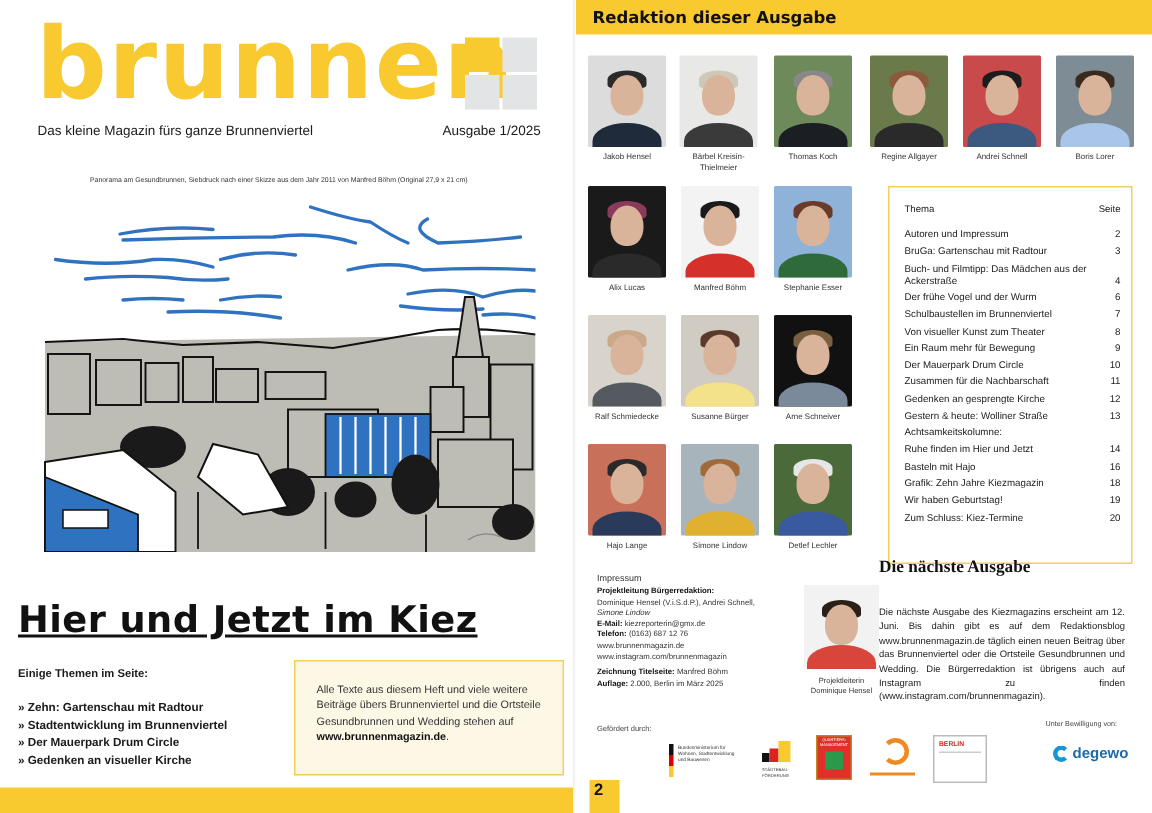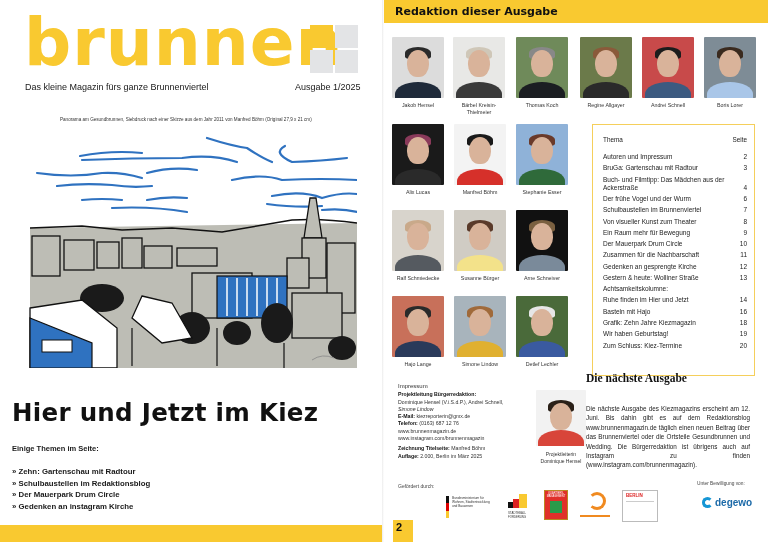--- a/index.html
+++ b/index.html
@@ -14,21 +14,21 @@
   .logo { position: absolute; left: 24px; top: 10px; font-family: "DejaVu Sans", sans-serif; font-weight: bold; font-size: 66px; letter-spacing: 1px; color: #f9c930; line-height: 1; }
   .logo-squares { position: absolute; left: 310px; top: 25px; width: 48px; height: 48px; display: grid; grid-template-columns: 23px 23px; grid-template-rows: 23px 23px; gap: 2px; }
   .logo-squares div { background: #e3e4e6; }
   .logo-squares div.y { background: #f9c930; }
   .tagline { position: absolute; left: 25px; top: 82px; font-size: 9px; }
   .issue { position: absolute; left: 295px; top: 82px; font-size: 9px; }
   .caption { position: absolute; left: 60px; top: 117px; font-size: 4.6px; color: #333; white-space: nowrap; }
 
   .artwork { position: absolute; left: 22px; top: 128px; width: 335px; height: 240px; }
 
-  .headline { position: absolute; left: 12px; top: 398px; font-family: "DejaVu Sans", sans-serif; font-weight: bold; font-size: 24.5px; letter-spacing: 0.3px; color: #111; }
+  .headline { position: absolute; left: 12px; top: 398px; font-family: "DejaVu Sans", sans-serif; font-weight: bold; font-size: 24.5px; letter-spacing: 0.3px; color: #111; text-decoration: underline; }
   .topics-title { position: absolute; left: 12px; top: 444px; font-size: 7.5px; font-weight: bold; }
   .topics { position: absolute; left: 12px; top: 466px; list-style: none; font-size: 7.8px; font-weight: bold; line-height: 11.5px; }
   .infobox { position: absolute; left: 196px; top: 440px; width: 180px; height: 77px; background: #fdf7e6; border: 1px solid #f5cf5b; padding: 14px 10px 0 14px; font-size: 7.2px; line-height: 10.3px; color: #333; }
   .infobox b { color: #111; }
 
   .yellow-band { position: absolute; left: 0; top: 525px; width: 384px; height: 17px; background: #f9c930; }
   .page-number-box { position: absolute; left: 393px; top: 520px; width: 20px; height: 22px; background: #f9c930; font-size: 11px; font-weight: bold; color: #111; padding: 1px 0 0 3px; }
 
   
   .redaktion-bar { position: absolute; left: 0; top: 0; width: 384px; height: 23px; background: #f9c930; }
@@ -148,24 +148,27 @@
       <line x1="195" y1="200" x2="195" y2="238"></line>
       <line x1="262" y1="215" x2="262" y2="240"></line>
     </g>
     <path d="M290 232 Q300 225 312 230" stroke="#888" stroke-width="0.8" fill="none"></path>
   </svg>
 
   <div class="headline">Hier und Jetzt im Kiez</div>
   <div class="topics-title">Einige Themen im Seite:</div>
   <ul class="topics">
     <li>» Zehn: Gartenschau mit Radtour</li>
-    <li>» Schulbaustellen im Redaktionsblog</li>
+    <li>» Stadtentwicklung im Brunnenviertel</li>
     <li>» Der Mauerpark Drum Circle</li>
-    <li>» Gedenken an instagram Kirche</li>
+    <li>» Gedenken an visueller Kirche</li>
   </ul>
+  <div class="infobox">
+    <span>Alle Texte aus diesem Heft und viele weitere Beiträge übers Brunnenviertel und die Ortsteile Gesundbrunnen und Wedding stehen auf </span><b>www.brunnenmagazin.de</b><span>.</span>
+  </div>
   <div class="yellow-band"></div>
 </div>
 
 <div class="gutter"></div>
 
 <div class="page page-right">
   <div class="redaktion-bar">
     <div class="redaktion-title">Redaktion dieser Ausgabe</div>
   </div>
 

